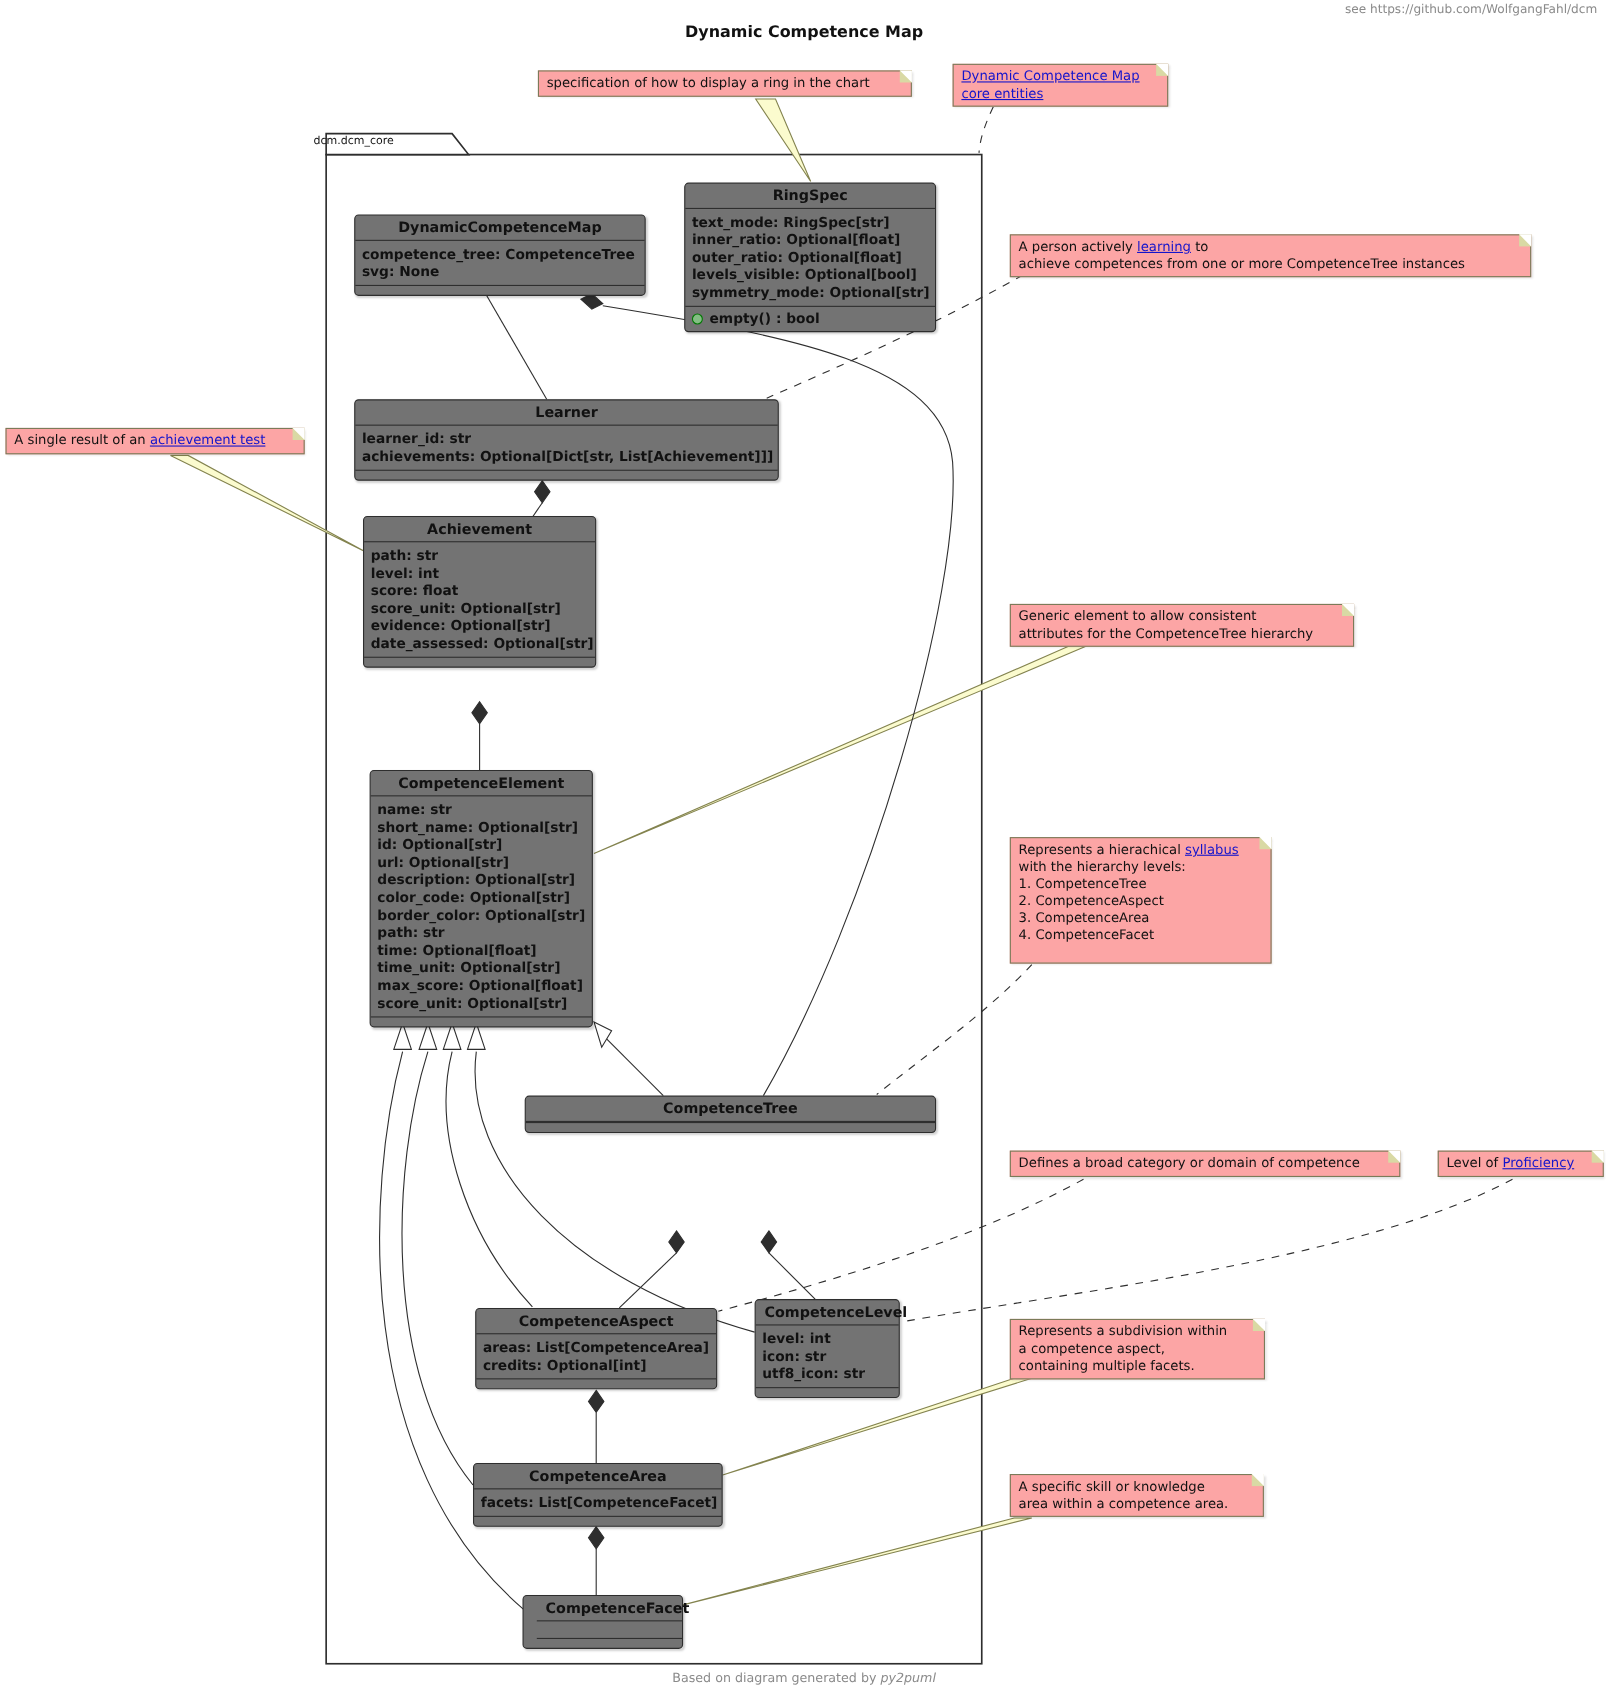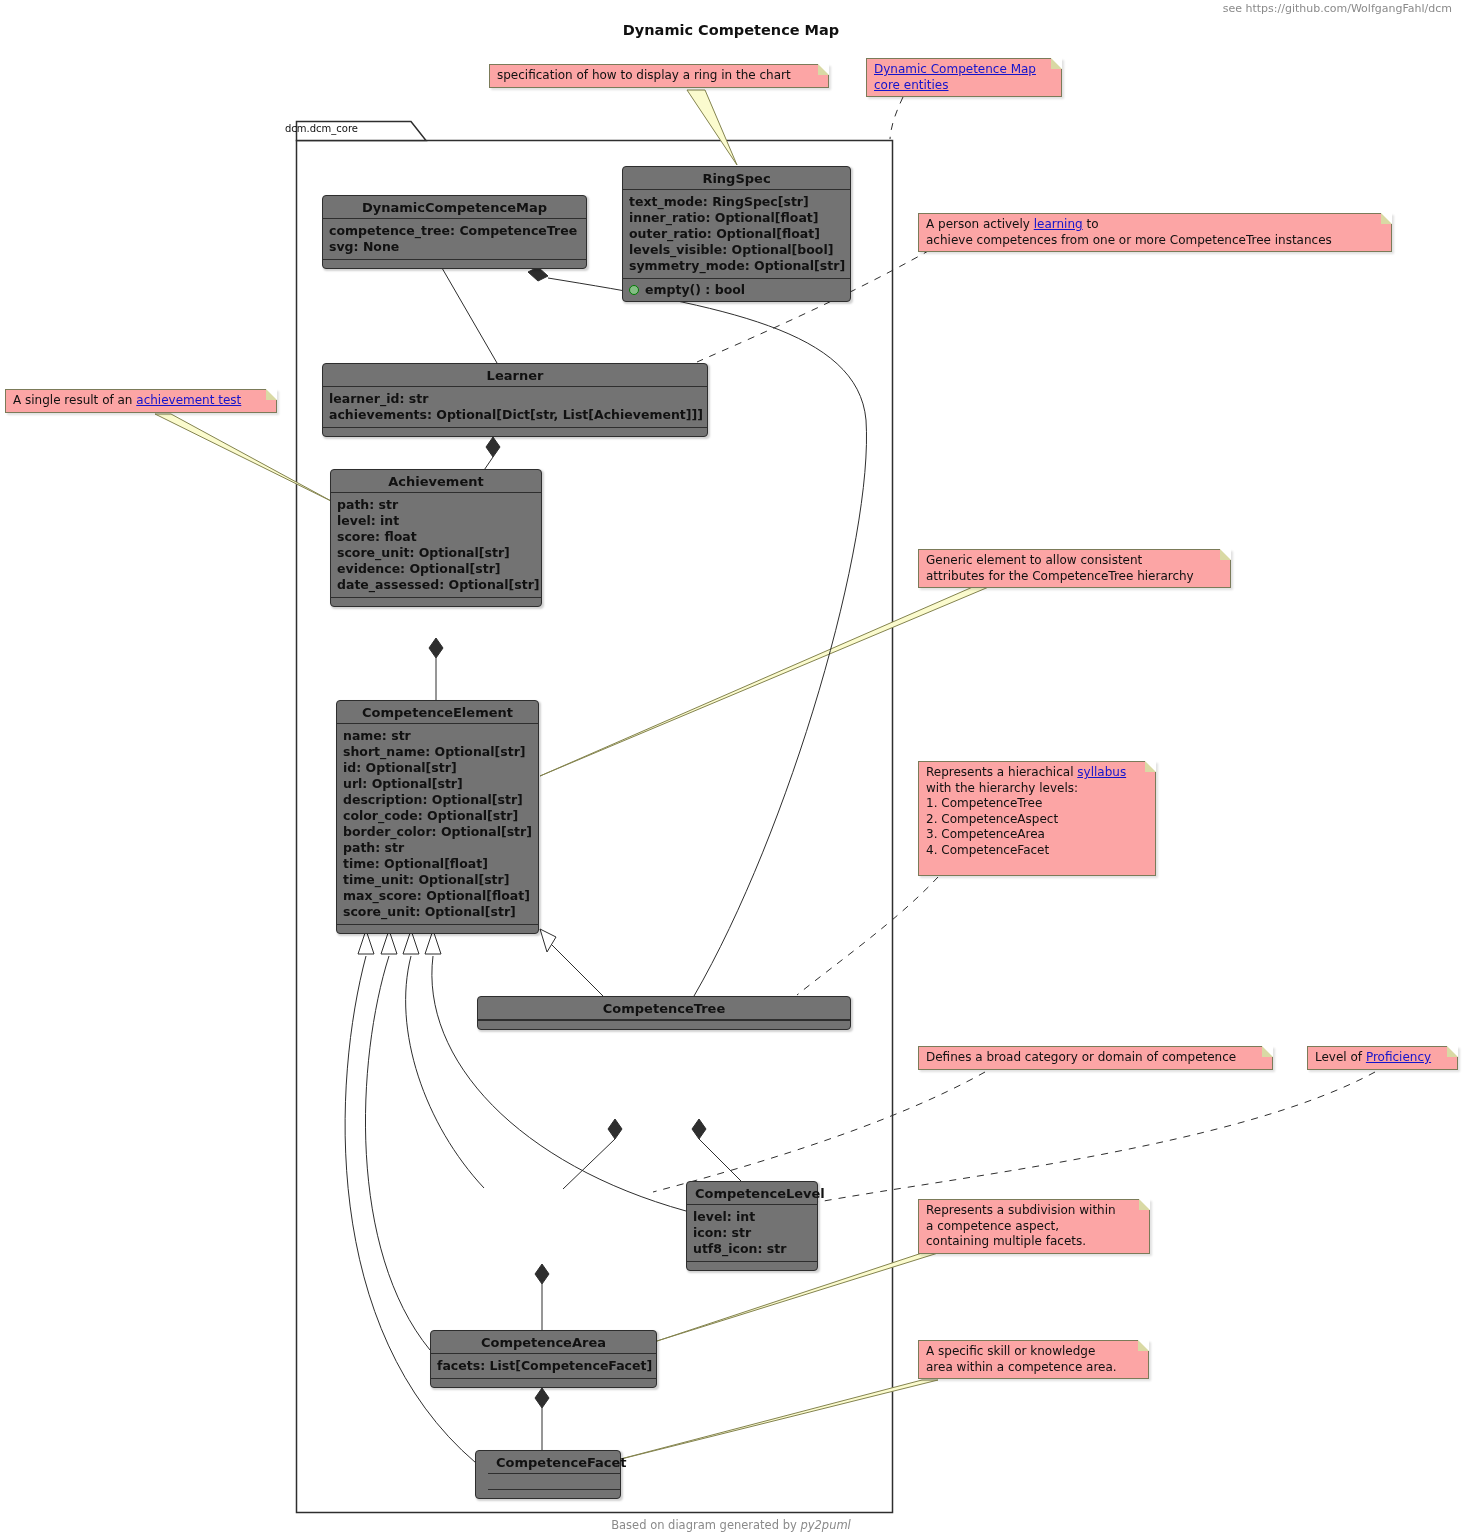--- a/index.html
+++ b/index.html
@@ -165,20 +165,28 @@
           <div>score_unit: Optional[str]</div>
         </div>
       <div class="cls-methods empty"></div>
     </div>
 
     <div class="cls" style="left:477px;top:996px;width:372px;">
       <div class="cls-title">CompetenceTree</div>
       <div class="cls-methods empty"></div>
     </div>
 
+    <div class="cls" style="left:432px;top:1189px;width:218px;">
+      <div class="cls-title">CompetenceAspect</div>
+      <div class="cls-attrs">
+          <div>areas: List[CompetenceArea]</div>
+          <div>credits: Optional[int]</div>
+        </div>
+      <div class="cls-methods empty"></div>
+    </div>
 
     <div class="cls" style="left:686px;top:1181px;width:130px;">
       <div class="cls-title">CompetenceLevel</div>
       <div class="cls-attrs">
           <div>level: int</div>
           <div>icon: str</div>
           <div>utf8_icon: str</div>
         </div>
       <div class="cls-methods empty"></div>
     </div>

